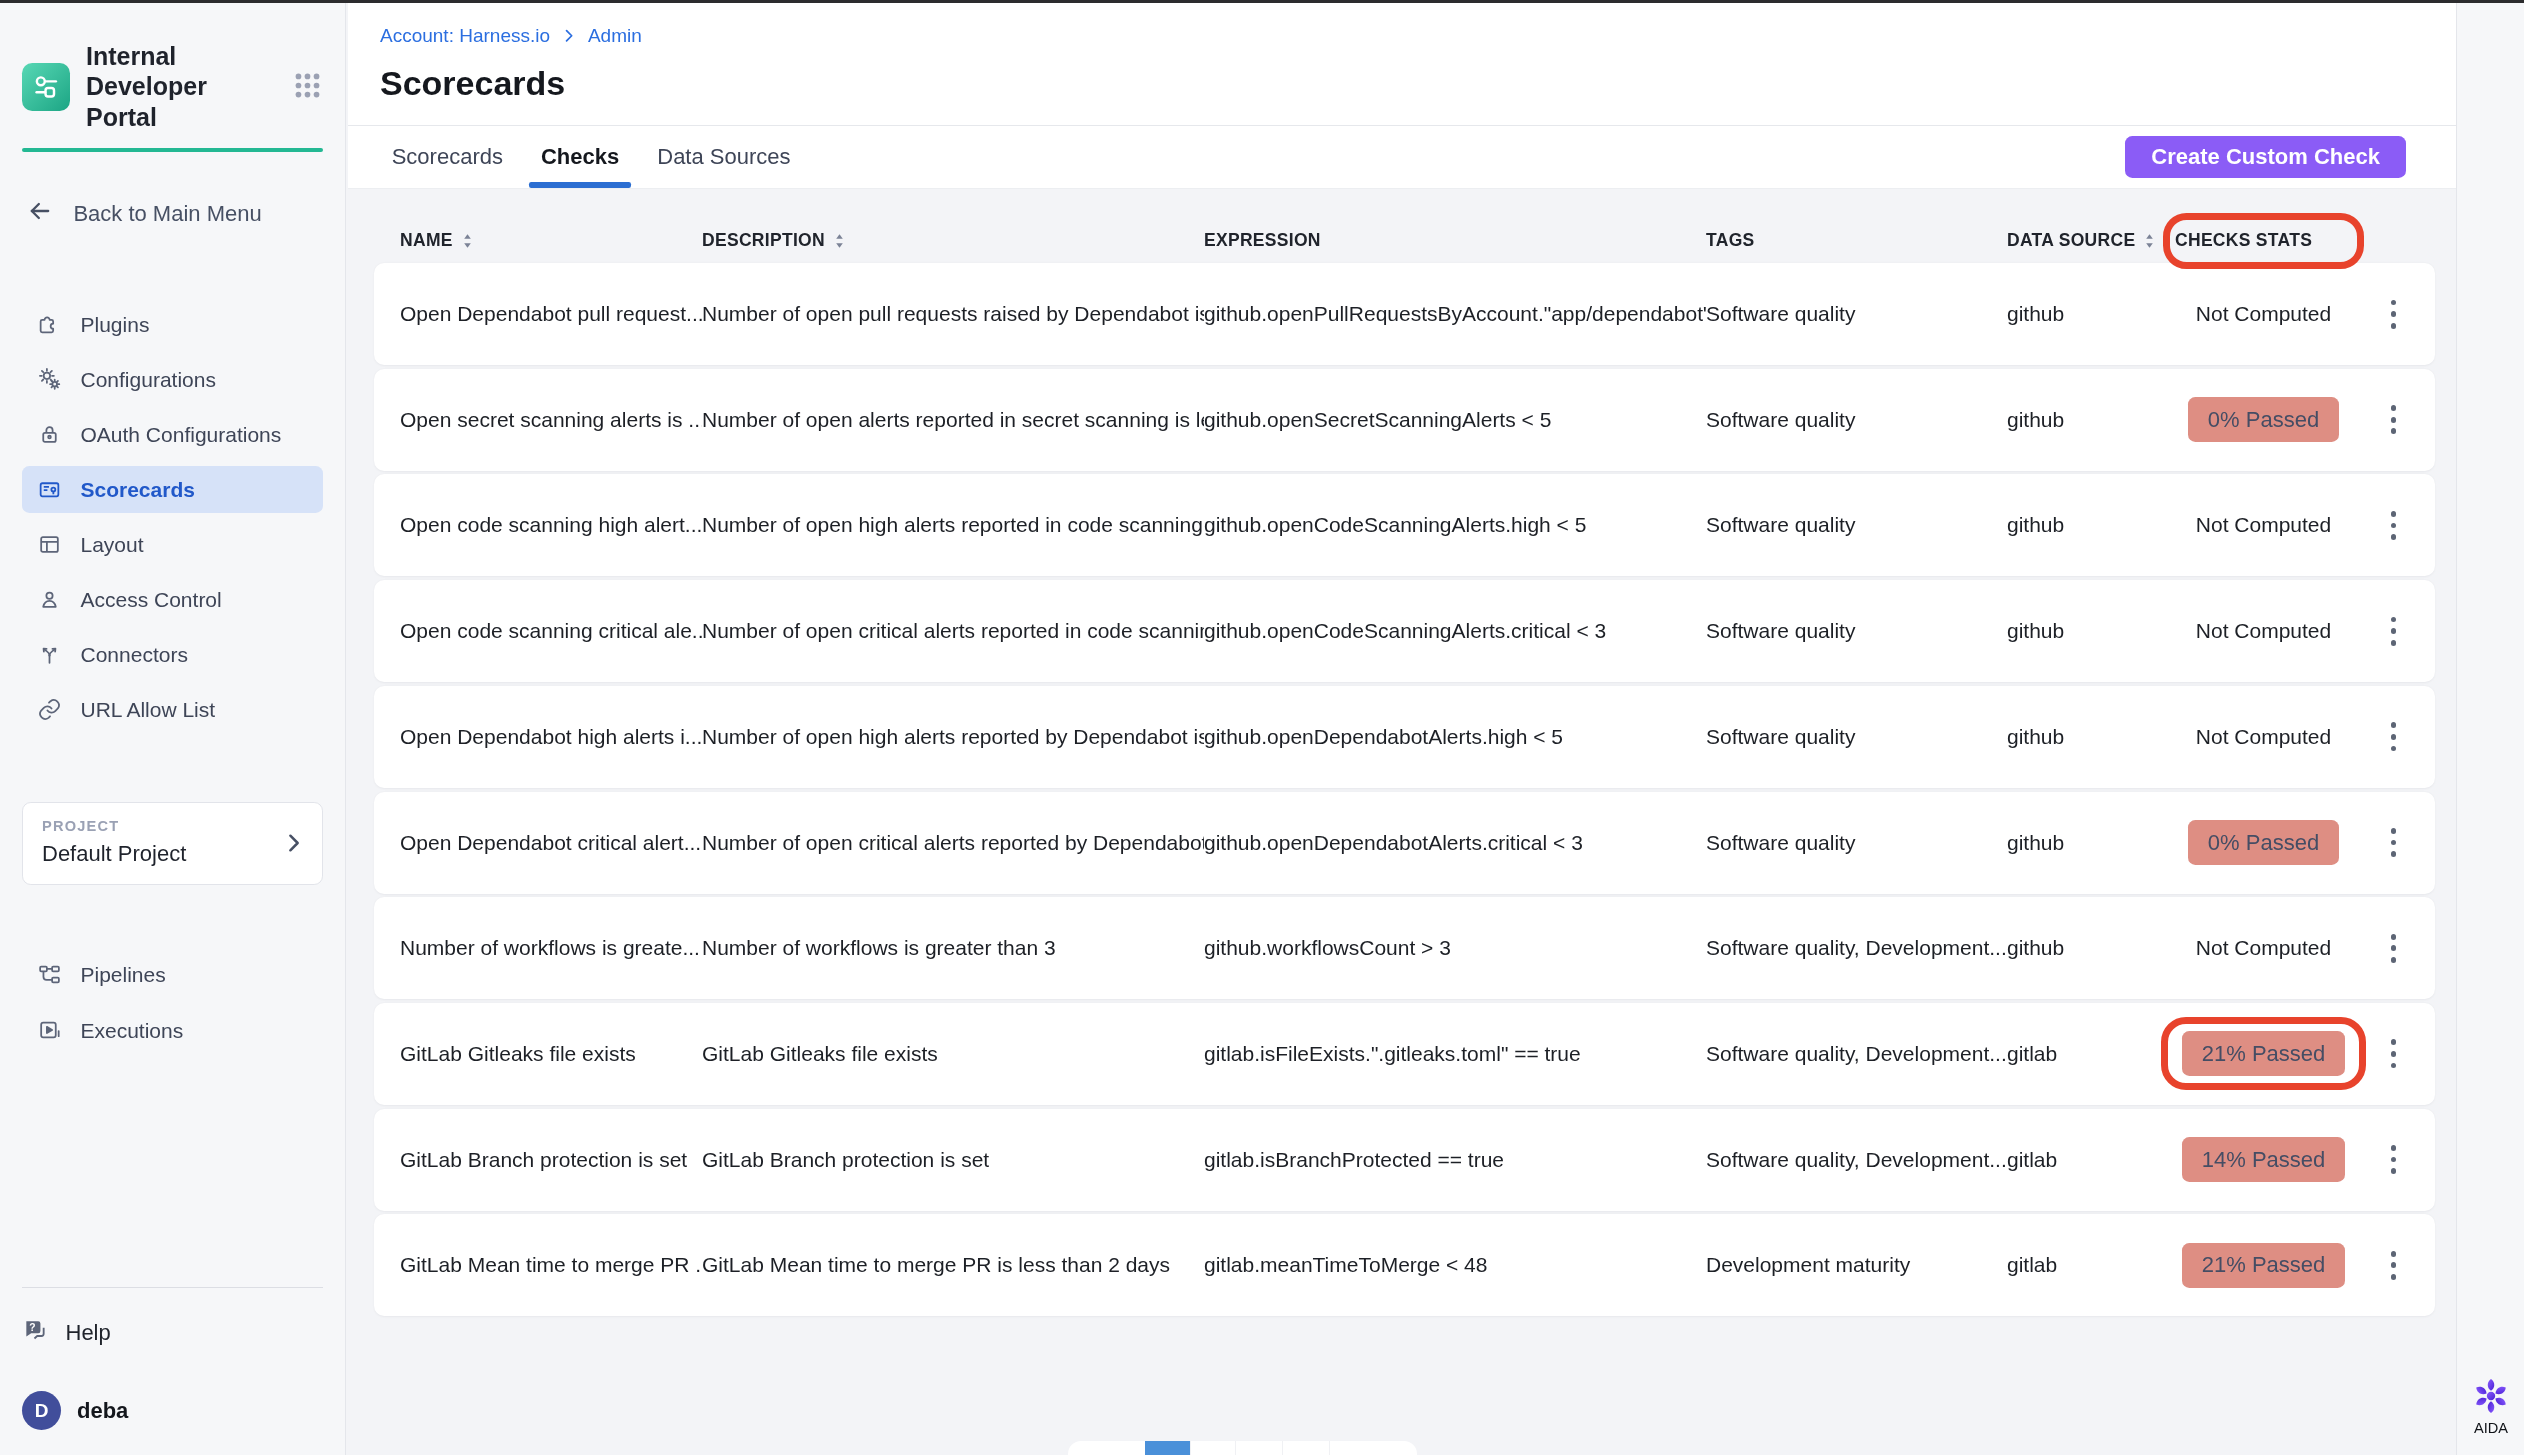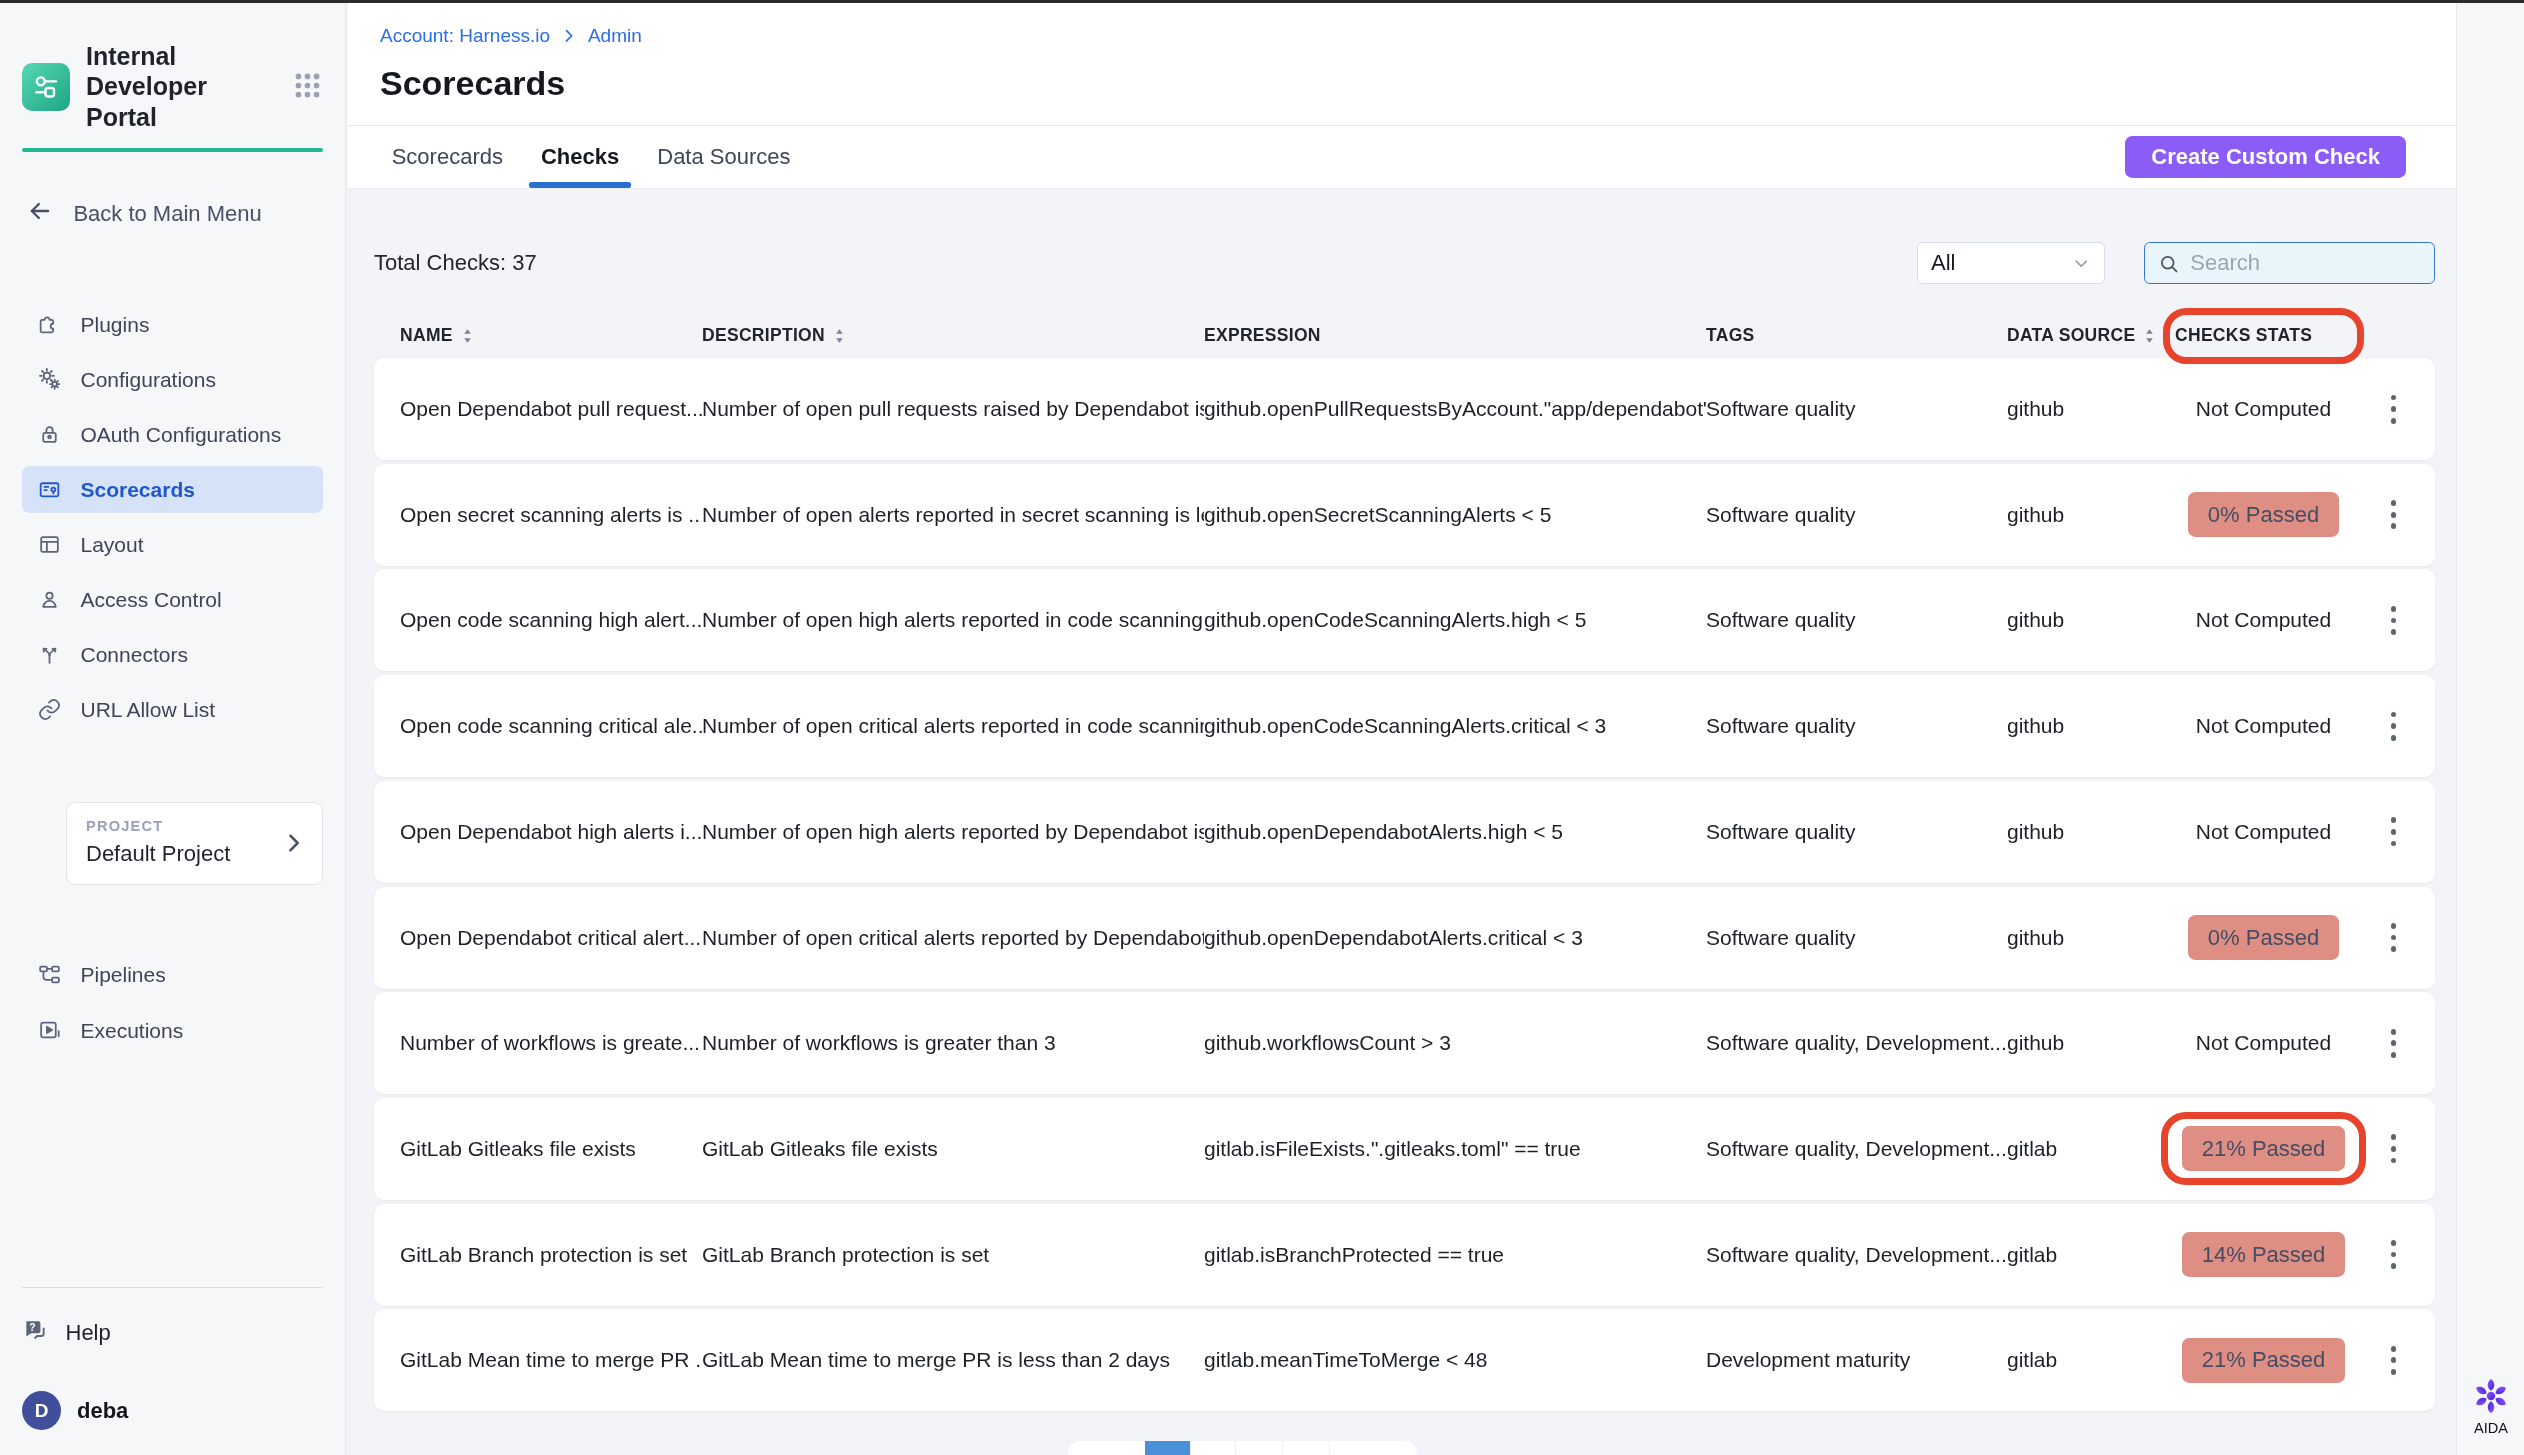--- a/index.html
+++ b/index.html
@@ -25,21 +25,21 @@
   .teal-rule { height:3.7px; border-radius:2.2px; background:#23b893; margin-top:16px; }
   .back-row { display:flex; align-items:center; gap:19px; margin:45px 0 0 4.4px;
     font-size:22px; color:#475064; cursor:pointer; }
   .menu { margin-top:70px; display:flex; flex-direction:column; gap:8px; }
   .m-item { display:flex; align-items:center; gap:17.5px; height:47px; padding:0 13px;
     border-radius:7.3px; font-size:21px; color:#3e4557; cursor:pointer; }
   .m-item .icn { width:28px; display:flex; justify-content:center; color:#5d6579; flex:none; }
   .m-item.active { background:#d6e2f8; color:#2158c9; font-weight:700; }
   .m-item.active .icn { color:#2158c9; }
   .project-card { margin-top:69px; background:#fff; border:1.5px solid #e2e4ea; border-radius:8.8px;
-    padding:14.6px 19px 17.5px; position:relative; cursor:pointer;margin-left:44px; }
+    padding:14.6px 19px 17.5px; position:relative; cursor:pointer; }
   .p-label { font-size:14.6px; font-weight:700; letter-spacing:1.2px; color:#9aa1b4; }
   .p-name { font-size:22px; color:#1f232c; margin-top:7.3px; }
   .p-chevron { position:absolute; right:16px; top:50%; transform:translateY(-50%); color:#475064; }
   .proj-menu { margin-top:66px; display:flex; flex-direction:column; gap:8.8px; }
   .sidebar-bottom { position:absolute; left:22px; right:22px; bottom:25px; }
   .sb-divider { height:1.5px; background:#dcdee4; }
   .help-row { display:flex; align-items:center; gap:17.5px; margin-top:29px; font-size:22px;
     color:#20242c; cursor:pointer; }
   .user-row { display:flex; align-items:center; gap:16px; margin-top:42px; cursor:pointer; }
   .avatar { width:39px; height:39px; border-radius:50%; background:#414e9b; color:#fff;
@@ -317,40 +317,20 @@
     </div>
 
     <div class="tabs-row">
       <div class="tab">Scorecards</div>
       <div class="tab active">Checks</div>
       <div class="tab">Data Sources</div>
       <button class="create-btn">Create Custom Check</button>
     </div>
 
     <div class="content">
-      <div class="toolbar">
-        <span class="total">Total Checks: 37</span>
-        <span class="spacer"></span>
-        <div class="filter-select">
-          <span>All</span>
-          <span class="spacer"></span>
-          <span class="chev">
-            <svg viewBox="0 0 24 24" width="20.5" height="20.5" fill="none" stroke="currentColor" stroke-width="2" stroke-linecap="round" stroke-linejoin="round">
-                <path d="M6 9.5l6 6 6-6"></path>
-              </svg>
-          </span>
-        </div>
-        <div class="search-box">
-          <svg viewBox="0 0 24 24" width="23.4" height="23.4" fill="none" stroke="currentColor" stroke-width="1.8" stroke-linecap="round">
-              <circle cx="11" cy="11" r="6"></circle>
-              <path d="M15.6 15.6L20 20"></path>
-            </svg>
-          <input type="text" placeholder="Search" style="">
-        </div>
-      </div>
 
       <div class="thead grid-cols">
         <div class="th">
           <span>NAME</span>
           <svg width="11" height="18" viewBox="0 0 14 24">
               <path d="M7 3l4.4 6H2.6z" fill="#7b8396"></path>
               <path d="M7 21l-4.4-6h8.8z" fill="#7b8396"></path>
             </svg>
         </div>
         <div class="th">

